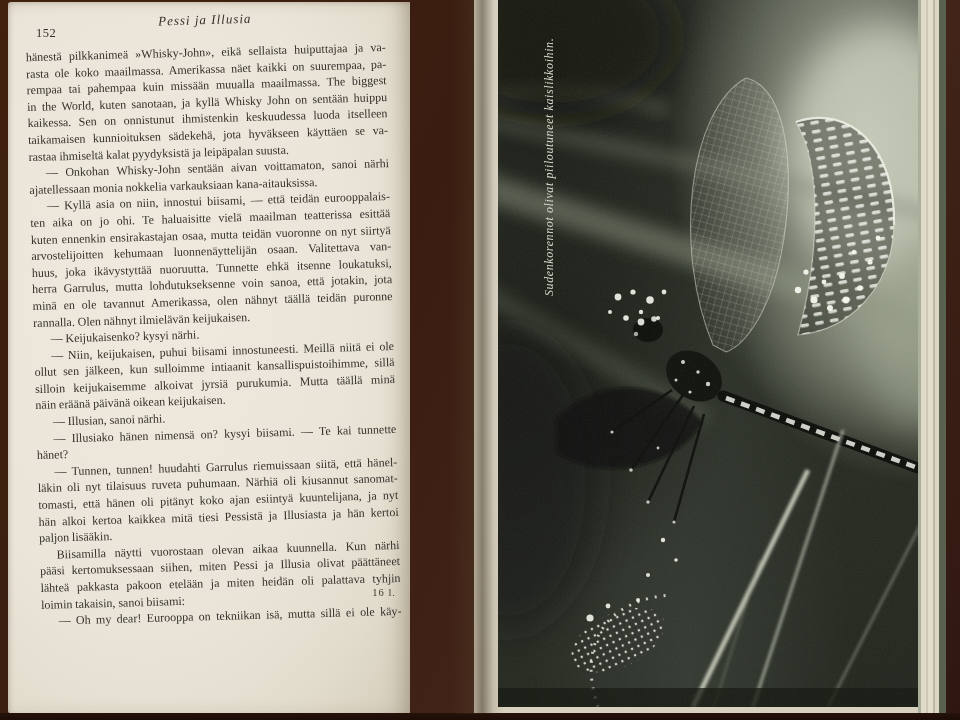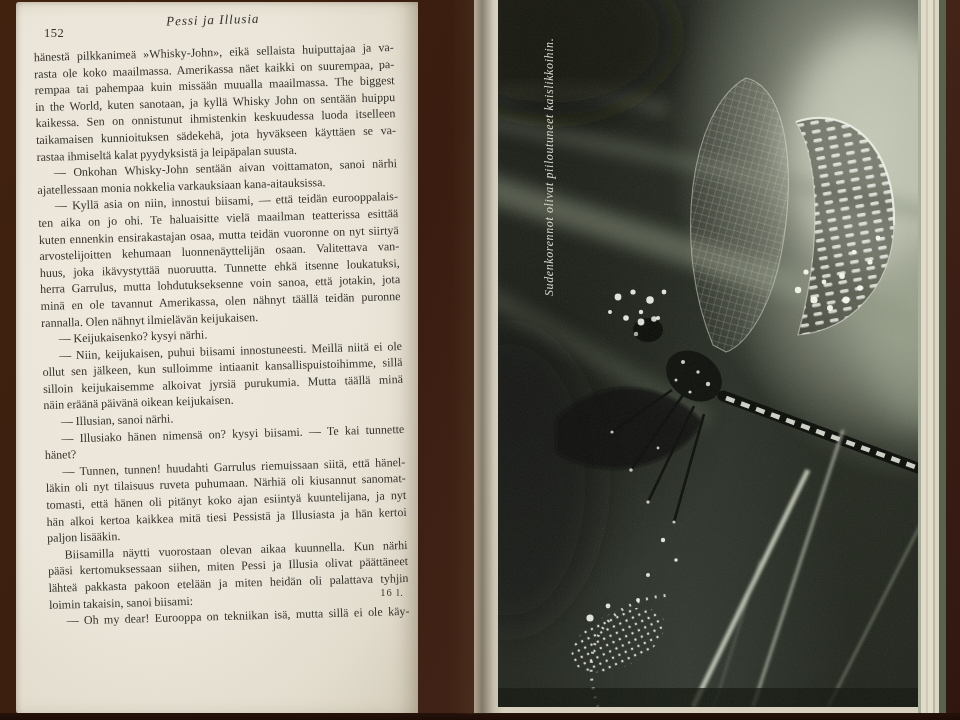--- a/index.html
+++ b/index.html
@@ -4,21 +4,21 @@
 <style>
   html,body{margin:0;padding:0;}
   body{
     width:960px;height:720px;overflow:hidden;position:relative;
     background:linear-gradient(115deg,#41220f 0%,#3a1d10 40%,#45261a 70%,#2f1710 100%);
     font-family:"Liberation Serif", serif;
   }
   .stage{position:absolute;inset:0;}
   
   .left-page{
-    position:absolute;left:16px;top:2px;width:402px;height:712px;
+    position:absolute;left:8px;top:2px;width:402px;height:712px;
     background:
       radial-gradient(ellipse at 35% 40%, #efeadd 0%, #eae5d8 55%, #e2dccd 80%, #d3ccba 100%);
     border-radius:3px 0 0 4px;
     box-shadow:inset -14px 0 22px -10px rgba(95,78,52,.45), inset 3px 2px 6px -3px rgba(80,60,40,.35);
   }
   .text-block{
     position:absolute;left:26px;right:16px;top:10px;
     transform:rotate(-1.6deg);transform-origin:50% 55%;
     color:#33312b;
   }

